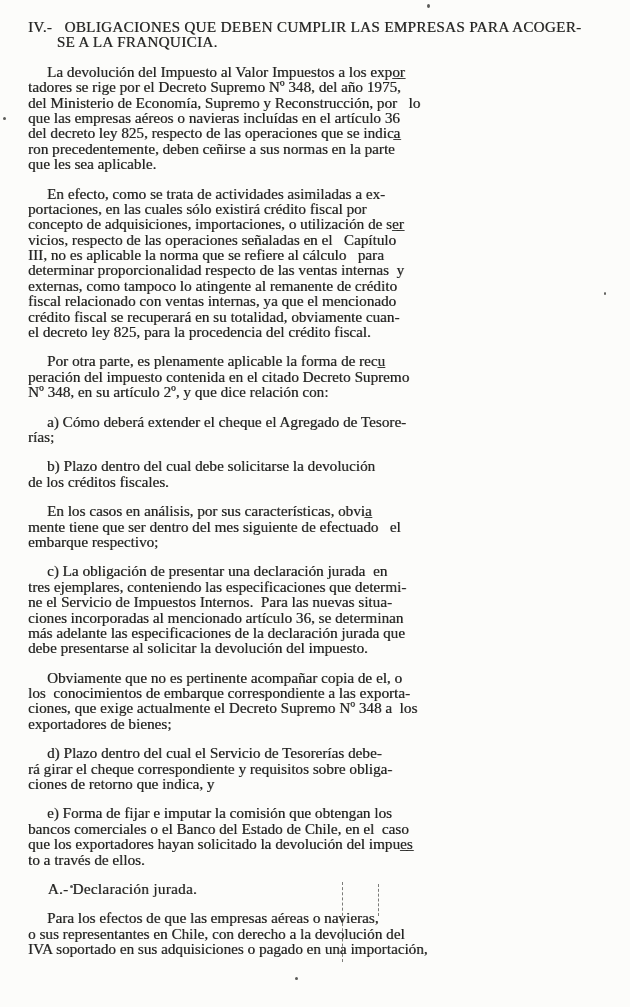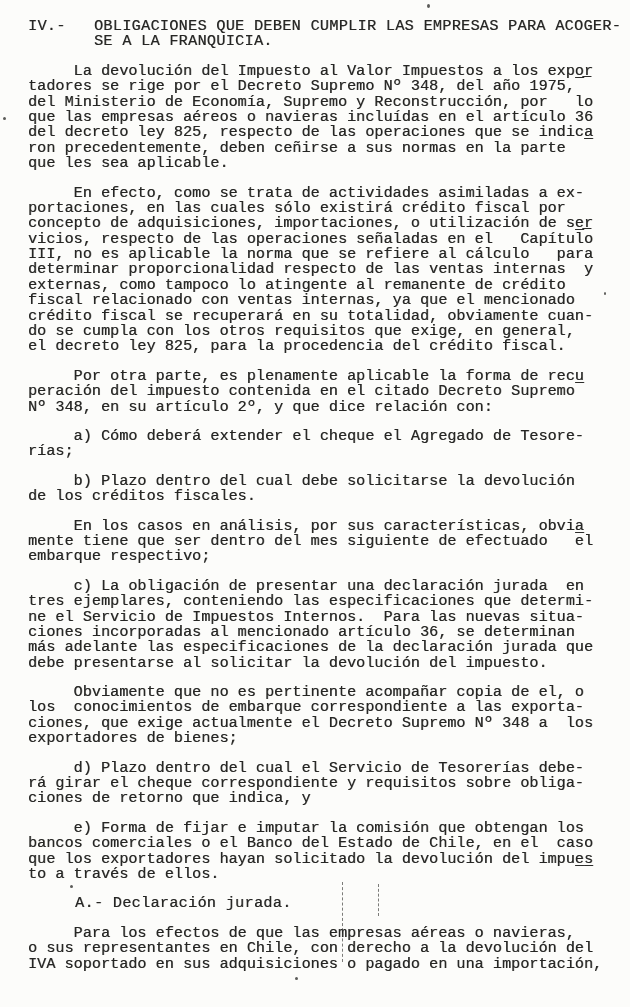--- a/index.html
+++ b/index.html
@@ -2,21 +2,21 @@
 <html><head>
 <meta charset="utf-8">
 <style>
   html, body { margin: 0; padding: 0; }
   .page {
     position: relative;
     width: 630px;
     height: 1007px;
     background: #fcfcfa;
     overflow: hidden;
-    font-family: Liberation Mono, monospace;
+    font-family: Liberation Serif, serif;
   }
   .doc {
     position: absolute;
     left: 28px;
     top: 19px;
     width: 596px;
     font-size: 15.2px;
     line-height: 15.4px;
     color: #262624;
     text-shadow: 0.5px 0 0 rgba(38,38,36,0.55);
@@ -64,21 +64,20 @@
       <div class="block paragraph">
         <div class="line">     En efecto, como se trata de actividades asimiladas a ex-</div>
         <div class="line">portaciones, en las cuales sólo existirá crédito fiscal por</div>
         <div class="line">concepto de adquisiciones, importaciones, o utilización de se̲r̲</div>
         <div class="line">vicios, respecto de las operaciones señaladas en el   Capítulo</div>
         <div class="line">III, no es aplicable la norma que se refiere al cálculo   para</div>
         <div class="line">determinar proporcionalidad respecto de las ventas internas  y</div>
         <div class="line">externas, como tampoco lo atingente al remanente de crédito</div>
         <div class="line">fiscal relacionado con ventas internas, ya que el mencionado</div>
         <div class="line">crédito fiscal se recuperará en su totalidad, obviamente cuan-</div>
-        <div class="line">do se cumpla con los otros requisitos que exige, en general,</div>
         <div class="line">el decreto ley 825, para la procedencia del crédito fiscal.</div>
       </div>
       <div class="block paragraph">
         <div class="line">     Por otra parte, es plenamente aplicable la forma de recu̲</div>
         <div class="line">peración del impuesto contenida en el citado Decreto Supremo</div>
         <div class="line">Nº 348, en su artículo 2º, y que dice relación con:</div>
       </div>
       <div class="block paragraph">
         <div class="line">     a) Cómo deberá extender el cheque el Agregado de Tesore-</div>
         <div class="line">rías;</div>

